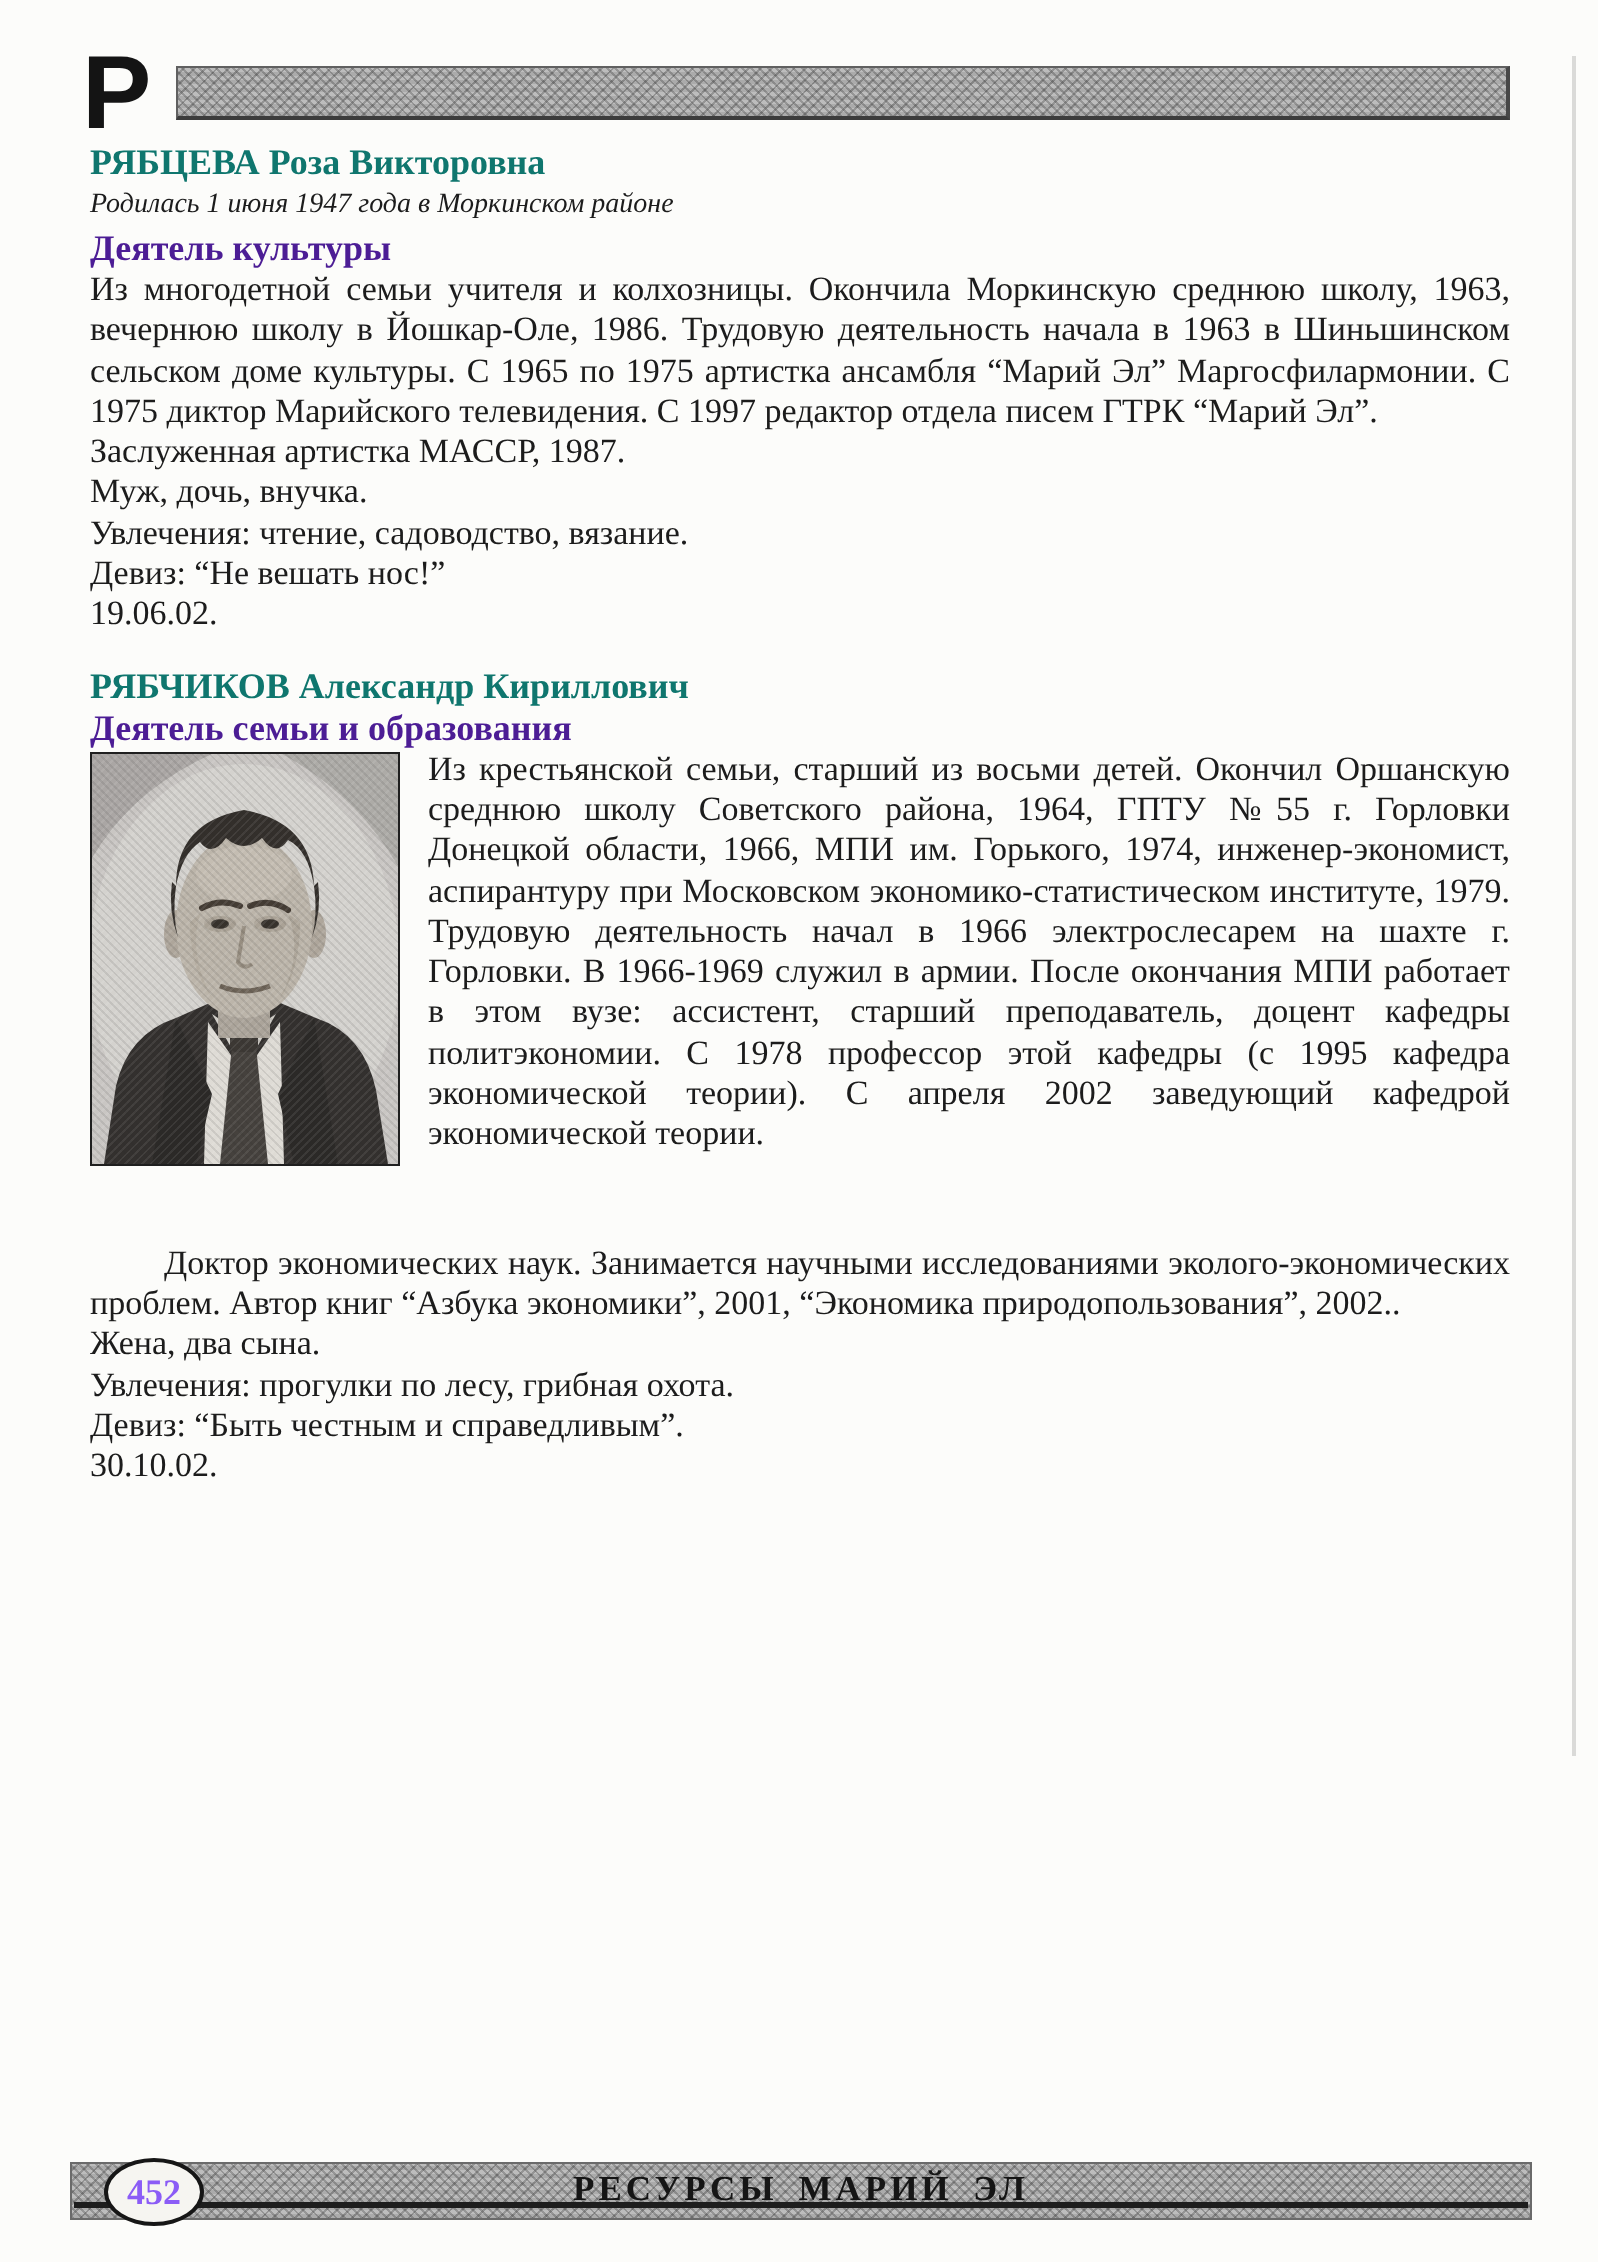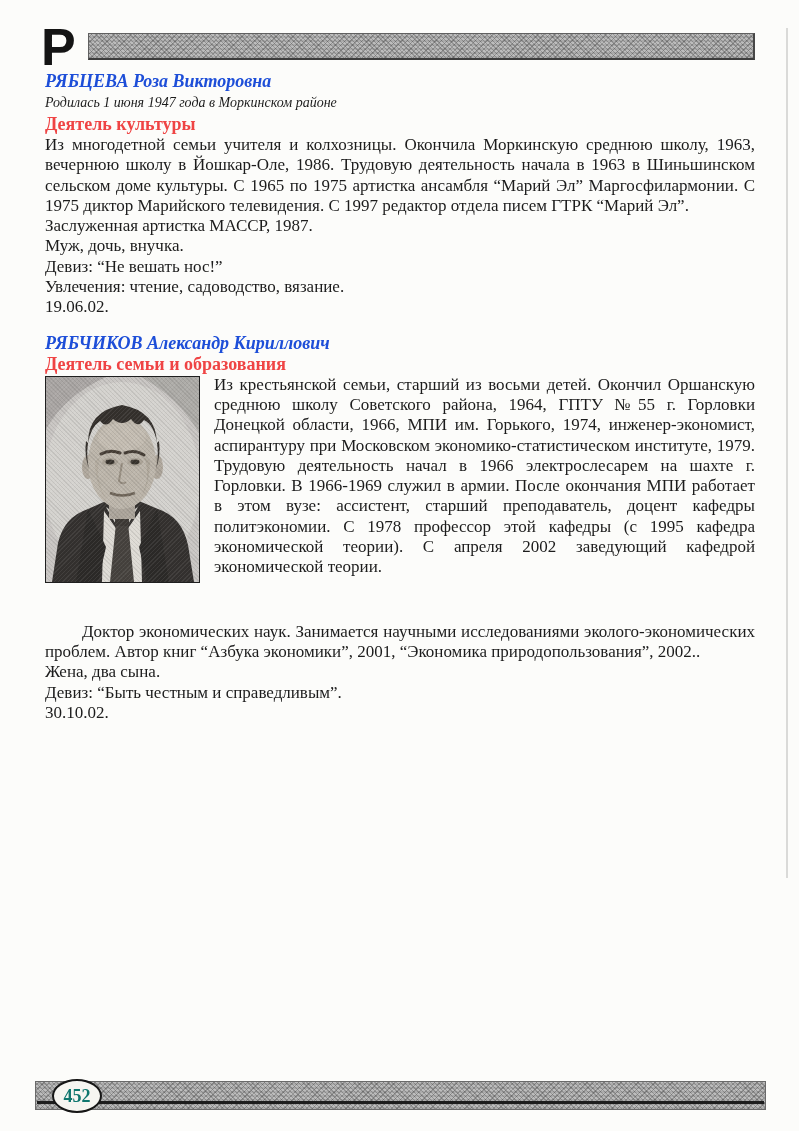--- a/index.html
+++ b/index.html
@@ -21,23 +21,23 @@
       repeating-linear-gradient(45deg, rgba(60,60,60,.30) 0 1px, rgba(0,0,0,0) 1px 3px),
       repeating-linear-gradient(-45deg, rgba(45,45,45,.22) 0 1px, rgba(255,255,255,.14) 1px 4px),
       repeating-linear-gradient(0deg, rgba(125,125,125,.30) 0 2px, rgba(195,195,195,.28) 2px 4px);
   }
   .header-bar {
     position:absolute; left:88px; top:33px; width:664px; height:24px;
     border:1px solid #606060; border-bottom:2px solid #3c3c3c; border-right:2px solid #474747;
   }
   
   .content { position:absolute; left:45px; top:70px; width:710px; font-size:17px; line-height:20.3px; }
-  .entry-name { font-size:18px; font-weight:bold; line-height:22px; color:#1d4ed8;font-style:italic; }
+  .entry-name { font-size:18px; font-weight:bold; line-height:22px; color:#0f766e; }
   .entry-born { font-style:italic; font-size:14px; line-height:22px; }
-  .entry-cat  { font-size:18px; font-weight:bold; line-height:21px; color:#ef4444; }
+  .entry-cat  { font-size:18px; font-weight:bold; line-height:21px; color:#4c1d95; }
   .para { margin:0; text-align:justify; }
   .para.indent { text-indent:37px;margin-top:44px; }
   .plain-line { text-align:left; }
   .entry-2 { margin-top:14px; }
   .bio { overflow:visible; }
   .photo {
     float:left; width:153px; height:205px; margin:1px 14px 2px 0;
     border:1px solid #1f1f1f; position:relative; background:#c9c7c5;
   }
   .photo::after { 
@@ -56,43 +56,43 @@
   }
   .footer-rule { position:absolute; left:1px; right:1px; bottom:5px; height:3px; background:#1d1d1d; z-index:1; }
   .footer-title {
     position:absolute; left:0; right:0; top:2px; z-index:2; text-align:center;
     font-weight:bold; font-size:17.5px; letter-spacing:2px; word-spacing:4px; color:#151515;
   }
   .page-badge {
     position:absolute; left:16px; top:-3px; width:46px; height:30px; z-index:3;
     background:#f6f5f1; border:2px solid #161616; border-radius:50%;
     display:flex; align-items:center; justify-content:center;
-    font-weight:bold; font-size:18px; color:#0f766e;
+    font-weight:bold; font-size:18px; color:#8b5cf6;
   }
   .scan-line { position:absolute; left:786px; top:28px; width:2px; height:850px; background:#dadad8; }
 </style>
 </head>
 <body>
 
 <div class="page">
 
   <div class="section-letter">Р</div>
   <div class="header-bar halftone"></div>
 
   <div class="content">
 
     <div class="entry entry-1">
       <div class="entry-name">РЯБЦЕВА Роза Викторовна</div>
       <div class="entry-born">Родилась 1 июня 1947 года в Моркинском районе</div>
       <div class="entry-cat">Деятель культуры</div>
       <p class="para">Из многодетной семьи учителя и колхозницы. Окончила Моркинскую среднюю школу, 1963, вечернюю школу в Йошкар-Оле, 1986. Трудовую деятельность начала в 1963 в Шиньшинском сельском доме культуры. С 1965 по 1975 артистка ансамбля “Марий Эл” Маргосфилармонии. С 1975 диктор Марийского телевидения. С 1997 редактор отдела писем ГТРК “Марий Эл”.</p>
       <div class="plain-line">Заслуженная артистка МАССР, 1987.</div>
       <div class="plain-line">Муж, дочь, внучка.</div>
+      <div class="plain-line">Увлечения: чтение, садоводство, вязание.</div>
       <div class="plain-line">Девиз: “Не вешать нос!”</div>
-      <div class="plain-line">Увлечения: чтение, садоводство, вязание.</div>
       <div class="plain-line">19.06.02.</div>
     </div>
 
     <div class="entry entry-2">
       <div class="entry-name">РЯБЧИКОВ Александр Кириллович</div>
       <div class="entry-cat">Деятель семьи и образования</div>
 
       <div class="bio">
         <div class="photo">
           <svg width="153" height="205" viewBox="0 0 153 205" xmlns="http://www.w3.org/2000/svg">
@@ -142,26 +142,28 @@
             <path d="M98,80 Q106,100 94,122 Q104,108 104,84 Z" fill="#a0978a" opacity="0.5"></path>
             <path d="M54,80 Q48,100 60,122 Q49,108 49,84 Z" fill="#a89f92" opacity="0.4"></path>
           </svg>
         </div>
         <p class="para">Из крестьянской семьи, старший из восьми детей. Окончил Оршанскую среднюю школу Советского района, 1964, ГПТУ №55 г. Горловки Донецкой области, 1966, МПИ им. Горького, 1974, инженер-экономист, аспирантуру при Московском экономико-статистическом институте, 1979. Трудовую деятельность начал в 1966 электрослесарем на шахте г. Горловки. В 1966-1969 служил в армии. После окончания МПИ работает в этом вузе: ассистент, старший преподаватель, доцент кафедры политэкономии. С 1978 профессор этой кафедры (с 1995 кафедра экономической теории). С апреля 2002 заведующий кафедрой экономической теории.</p>
         <p class="para indent">Доктор экономических наук. Занимается научными исследованиями эколого-экономических проблем. Автор книг “Азбука экономики”, 2001, “Экономика природопользования”, 2002..</p>
         <div class="clear"></div>
       </div>
 
       <div class="plain-line">Жена, два сына.</div>
+      <div class="plain-line">Увлечения: прогулки по лесу, грибная охота.</div>
       <div class="plain-line">Девиз: “Быть честным и справедливым”.</div>
       <div class="plain-line">30.10.02.</div>
     </div>
 
   </div>
 
   <div class="scan-line"></div>
 
   <div class="footer-bar halftone">
     <div class="footer-rule"></div>
     <div class="page-badge">452</div>
+    <div class="footer-title">РЕСУРСЫ МАРИЙ ЭЛ</div>
   </div>
 
 </div>
 
 </body></html>

